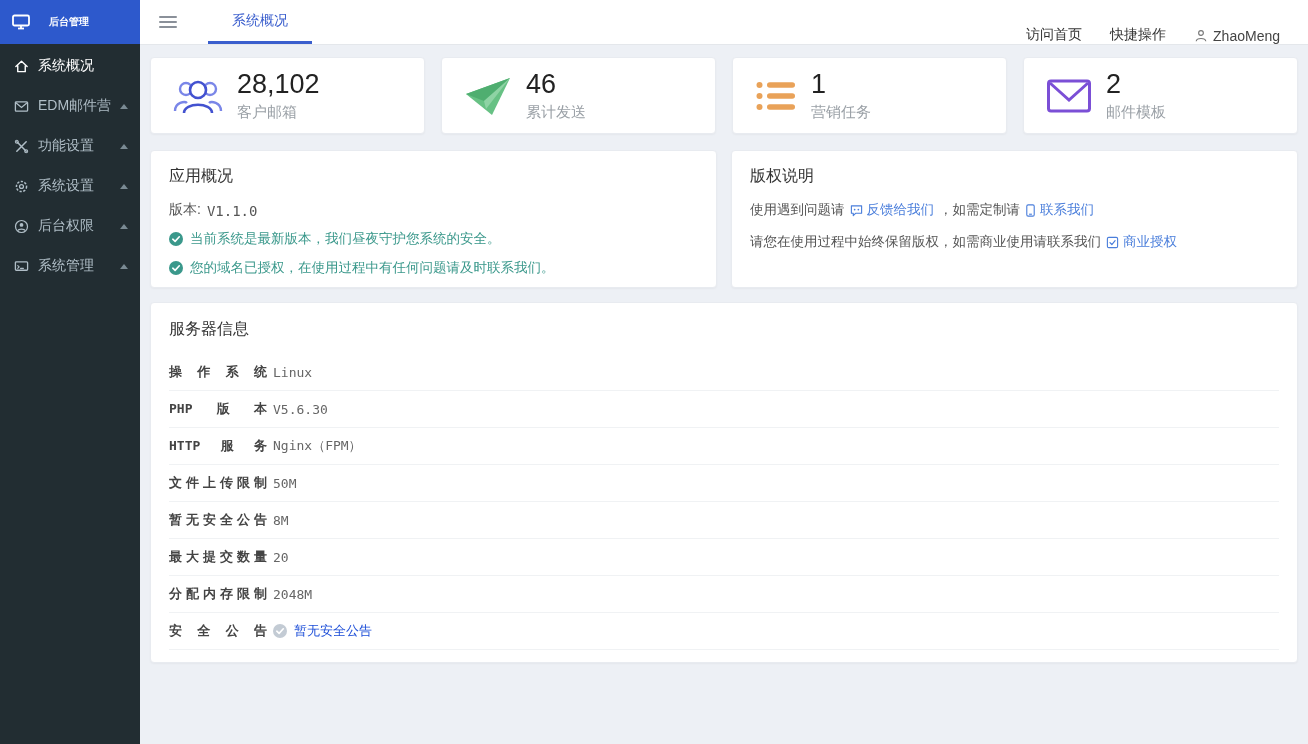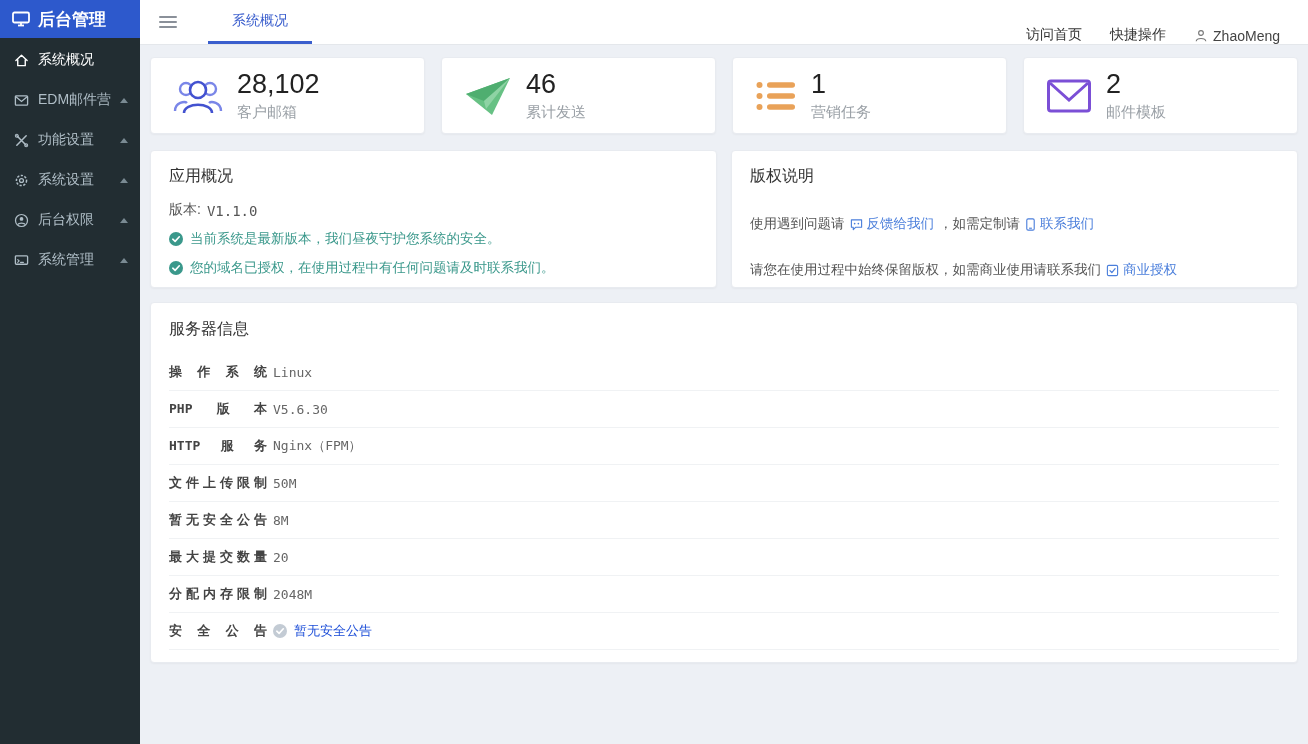--- a/index.html
+++ b/index.html
@@ -9,22 +9,22 @@
     font-size:14px; color:#333; background:#edf0f5;
   }
   .mono { font-family:"DejaVu Sans Mono","Liberation Mono",monospace; }
 
   
   .sidebar {
     position:absolute; left:0; top:0; width:140px; height:744px;
     background:#222d32; z-index:5;
   }
   .logo {
-    height:38px; background:#2d59cc; color:#fff; display:flex;
-    align-items:center; padding:0 12px; gap:8px; font-size:17px; font-weight:bold;
+    height:44px; background:#2d59cc; color:#fff; display:flex;
+    align-items:center; padding:0 12px; gap:19px; font-size:10px; font-weight:bold;
     cursor:pointer;
   }
   .side-nav { padding-top:2px; }
   .side-item {
     height:40px; display:flex; align-items:center; gap:9px;
     padding:0 12px 0 14px; color:#b0bec7; cursor:pointer; position:relative;
     font-size:14px;
   }
   .side-item.active { color:#fff; }
   .side-item svg { flex:0 0 auto; }
@@ -67,21 +67,21 @@
   .stat-label { font-size:15px; color:#9aa0a6; margin-top:3px; }
 
   .mid-row { display:flex; gap:14px; margin-top:16px; }
   .mid-card { flex:1 1 0; height:138px; padding:15px 18px; }
   .card-title { font-size:16px; color:#333; }
 
   .app-line { margin-top:14px; color:#555; display:flex; align-items:flex-end; gap:6px; }
   .teal { color:#3a988b; }
   .check-line { margin-top:11px; display:flex; align-items:center; gap:7px; font-size:13.5px; }
 
-  .copy-line { margin-top:28px; color:#555; display:flex; align-items:flex-start; gap:5px; flex-wrap:wrap; font-size:13.5px;}
+  .copy-line { margin-top:14px; color:#555; display:flex; align-items:flex-start; gap:5px; flex-wrap:wrap; font-size:13.5px;}
   .blue-link { color:#4a7edb; cursor:pointer; display:inline-flex; align-items:center; gap:4px; }
 
   .server-card { margin-top:14px; padding:16px 18px 12px; }
   .server-table { margin-top:14px; }
   .srv-row { display:flex; align-items:center; height:37px; border-bottom:1px solid #f0f2f4; }
   .srv-label {
     width:98px; font-weight:bold; color:#444; font-size:13px;
     text-align:justify; text-align-last:justify; margin-right:6px;
   }
   .srv-value { color:#666; font-size:13px; display:flex; align-items:center; gap:7px; }

